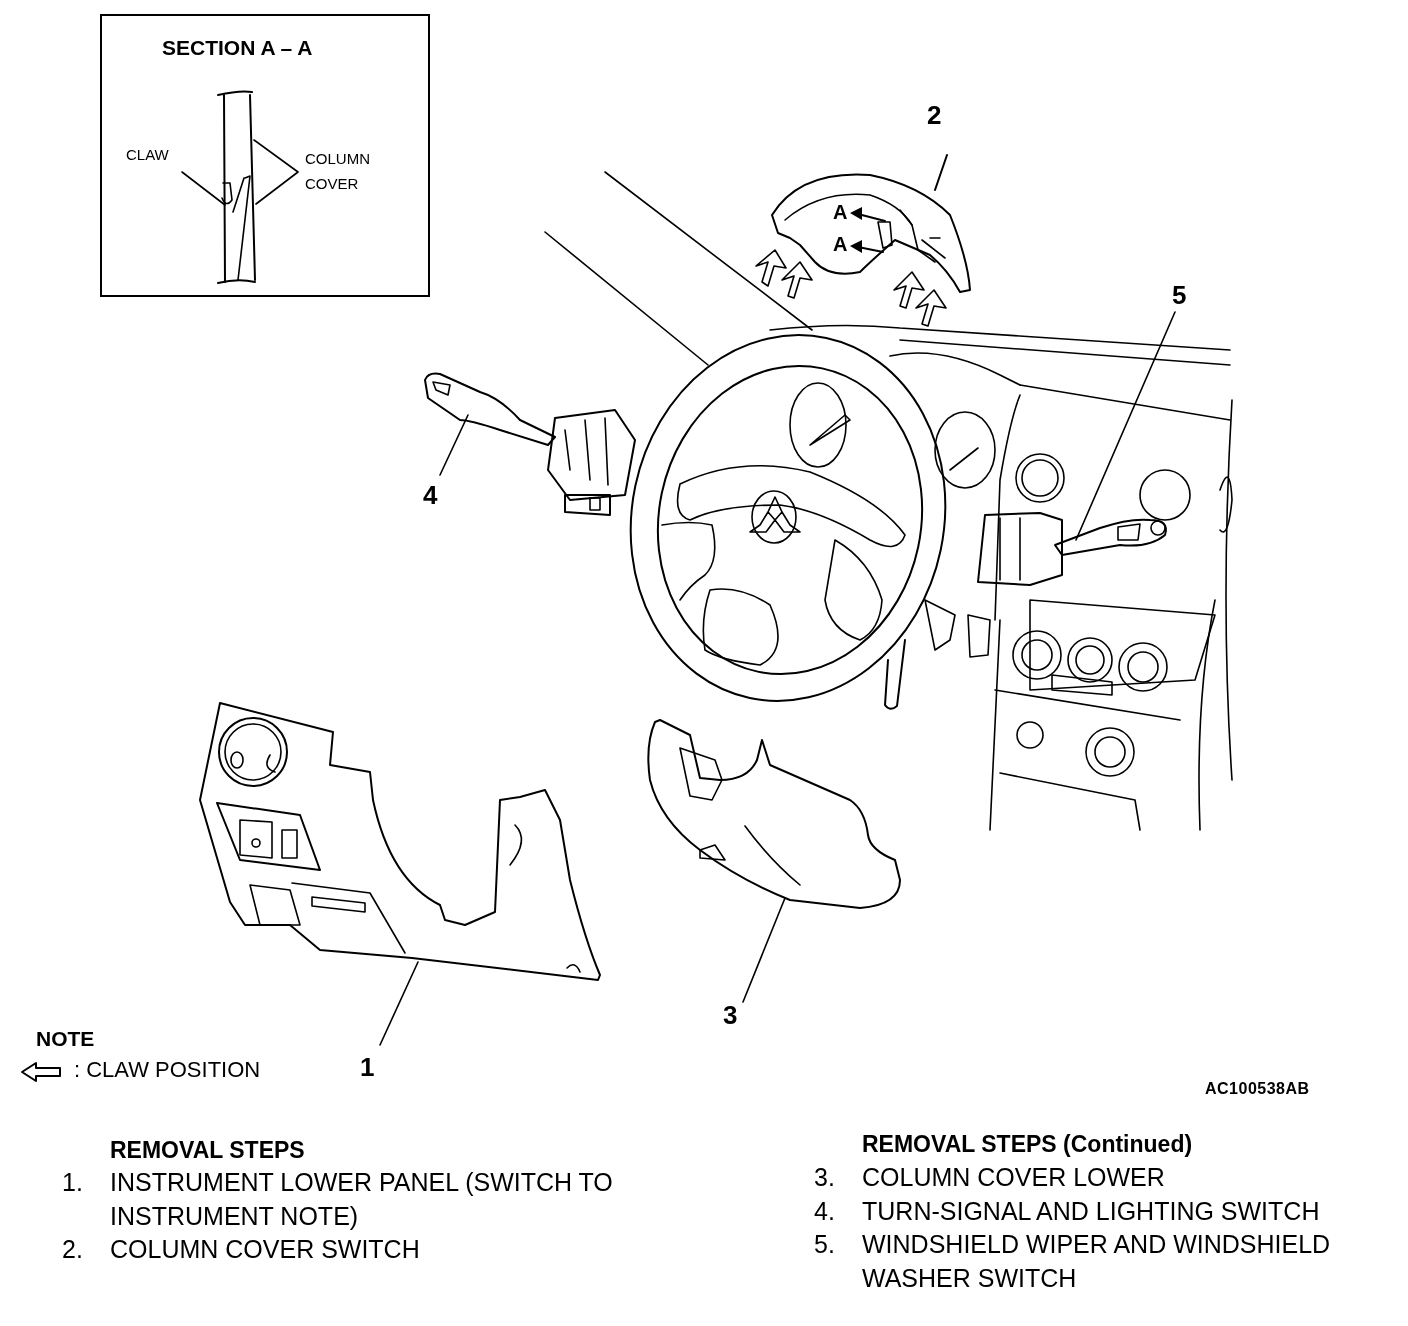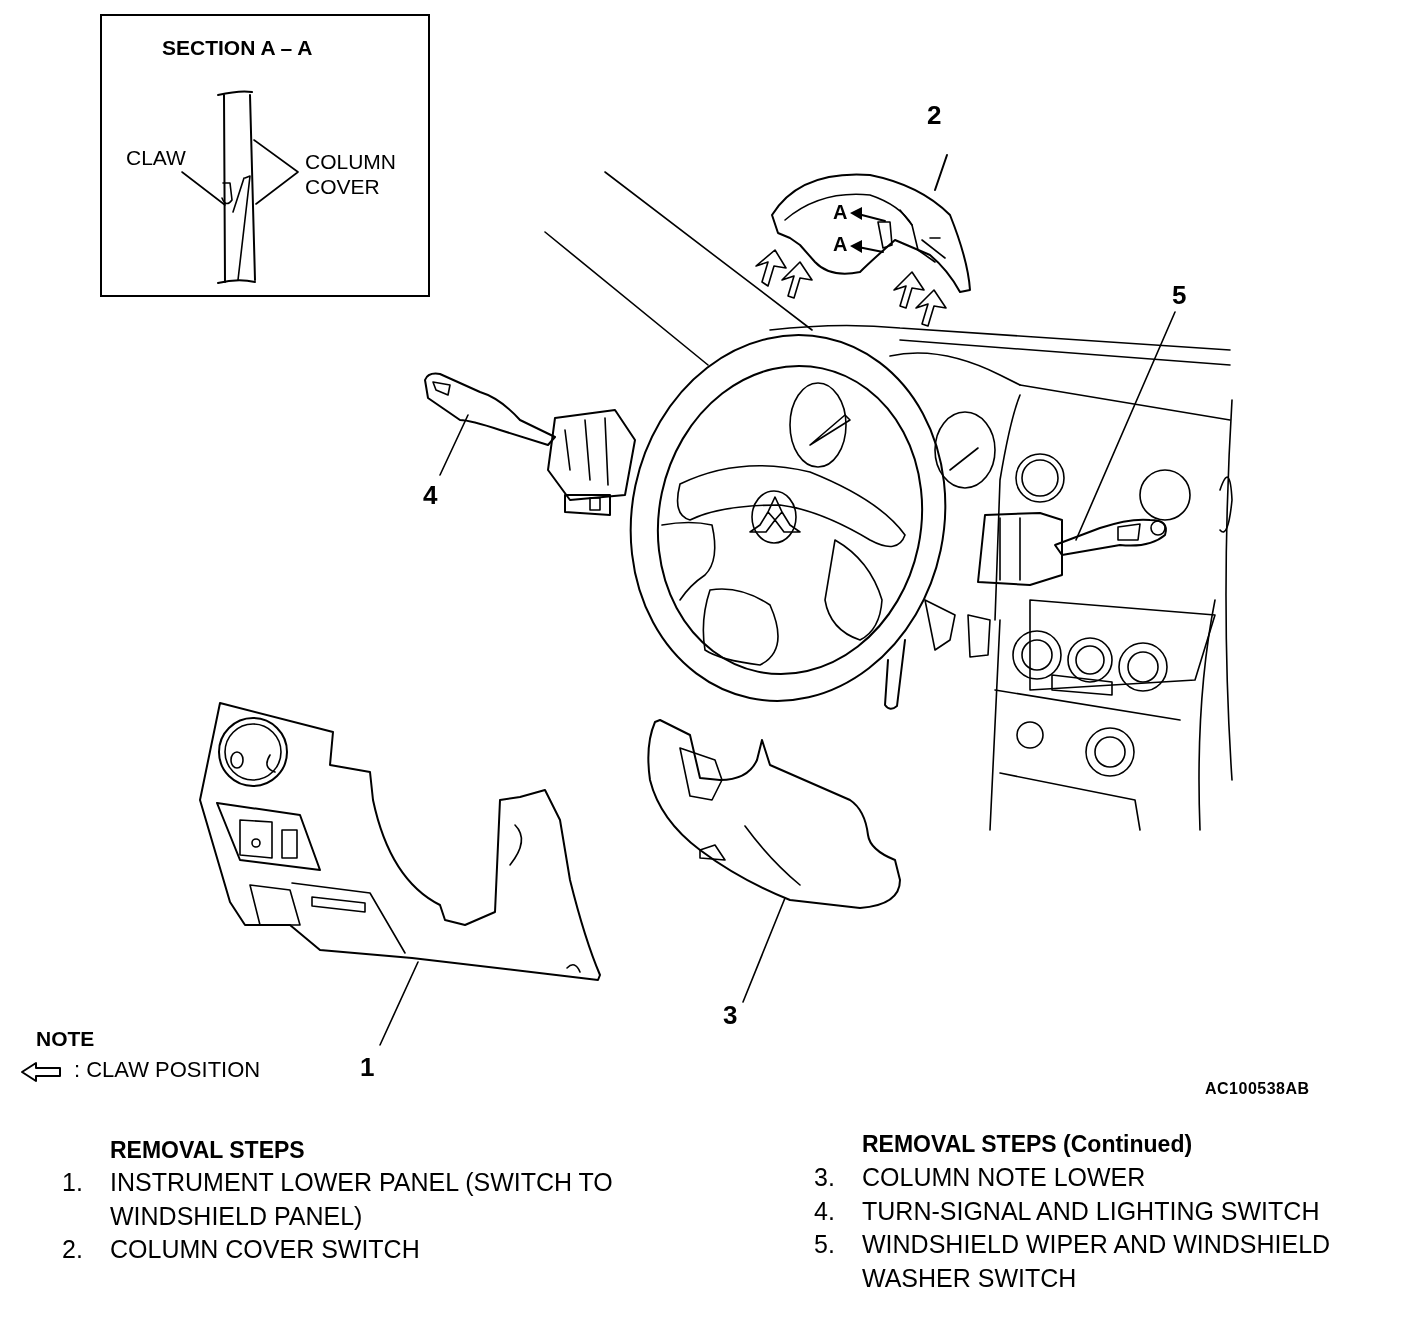--- a/index.html
+++ b/index.html
@@ -5,21 +5,21 @@
   html, body { margin: 0; padding: 0; background: #ffffff; }
   body { width: 1408px; height: 1326px; position: relative; overflow: hidden;
          font-family: "Liberation Sans", sans-serif; color: #000; }
   .abs { position: absolute; white-space: nowrap; }
   #art { position: absolute; left: 0; top: 0; }
   .ln { fill: none; stroke: #000; stroke-width: 2; stroke-linecap: round; stroke-linejoin: round; }
   .ln-thin { fill: none; stroke: #000; stroke-width: 1.6; stroke-linecap: round; stroke-linejoin: round; }
   .section-box { position: absolute; left: 100px; top: 14px; width: 330px; height: 283px;
                  border: 2px solid #000; box-sizing: border-box; }
   .section-title { left: 162px; top: 36px; font-size: 21px; font-weight: bold; }
-  .lbl { font-size: 21px; }
+  .lbl { font-size: 15px; }
   .callout { font-size: 26px; font-weight: bold; }
   .artA { font-size: 20px; font-weight: bold; }
   .note-title { left: 28px; top: 1027px; font-size: 21px; font-weight: bold; margin-left: 8px; }
   .note-text { left: 74px; top: 1057px; font-size: 22px; }
   .figid { left: 1205px; top: 1048px; font-size: 16px; font-weight: bold; letter-spacing: 0.5px; margin-top: 32px; }
   .steps-title { font-size: 23px; font-weight: bold; }
   .step-num { font-size: 25px; }
   .step-text { font-size: 25px; }
 </style>
 </head>
@@ -173,31 +173,31 @@
   <path d="M2 12 L16 3 L16 8 L40 8 L40 16 L16 16 L16 21 Z" fill="none" stroke="#000" stroke-width="2" stroke-linejoin="round"></path>
 </svg>
 <div class="abs note-text">: CLAW POSITION</div>
 
 <div class="abs figid">AC100538AB</div>
 
 <div class="abs steps-title" style="left:110px; top:1137px;">REMOVAL STEPS</div>
 <div>
   <div class="abs step-num" style="left:62px; top:1168px;">1.</div>
   <div class="abs step-text" style="left:110px; top:1168px;">INSTRUMENT LOWER PANEL (SWITCH TO</div>
-  <div class="abs step-text" style="left:110px; top:1202px;">WINDSHIELD PANEL)</div>
+  <div class="abs step-text" style="left:110px; top:1202px;">INSTRUMENT NOTE)</div>
 </div>
 <div>
   <div class="abs step-num" style="left:62px; top:1235px;">2.</div>
   <div class="abs step-text" style="left:110px; top:1235px;">COLUMN COVER SWITCH</div>
 </div>
 
 <div class="abs steps-title" style="left:862px; top:1131px;">REMOVAL STEPS (Continued)</div>
 <div>
   <div class="abs step-num" style="left:814px; top:1163px;">3.</div>
-  <div class="abs step-text" style="left:862px; top:1163px;">COLUMN NOTE LOWER</div>
+  <div class="abs step-text" style="left:862px; top:1163px;">COLUMN COVER LOWER</div>
 </div>
 <div>
   <div class="abs step-num" style="left:814px; top:1197px;">4.</div>
   <div class="abs step-text" style="left:862px; top:1197px;">TURN-SIGNAL AND LIGHTING SWITCH</div>
 </div>
 <div>
   <div class="abs step-num" style="left:814px; top:1230px;">5.</div>
   <div class="abs step-text" style="left:862px; top:1230px;">WINDSHIELD WIPER AND WINDSHIELD</div>
   <div class="abs step-text" style="left:862px; top:1264px;">WASHER SWITCH</div>
 </div>

